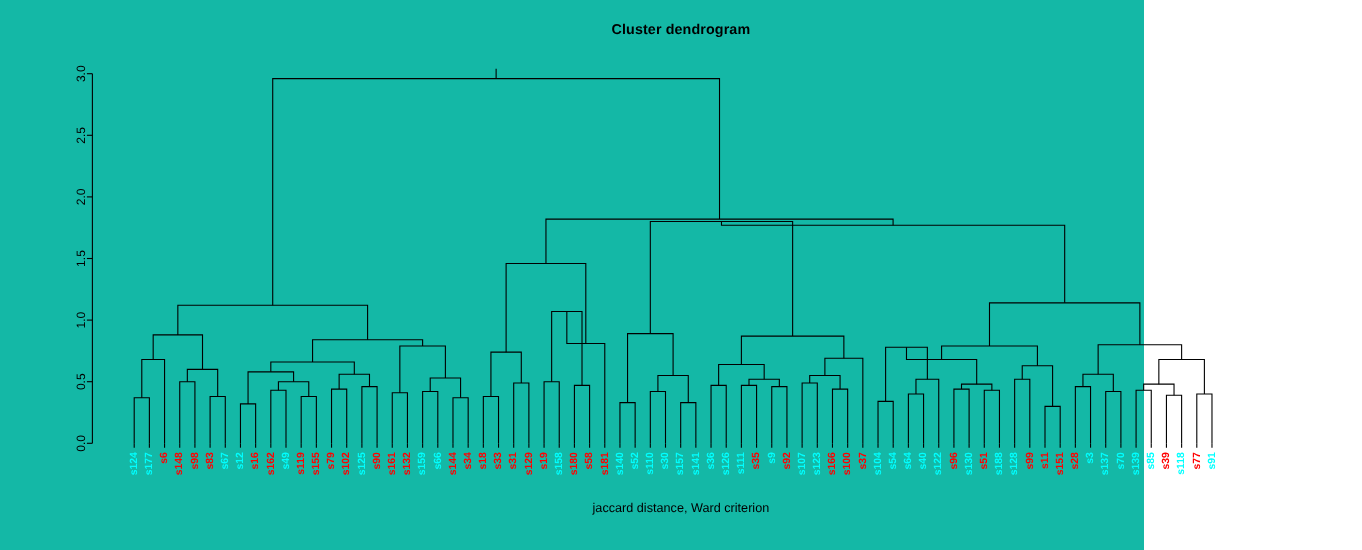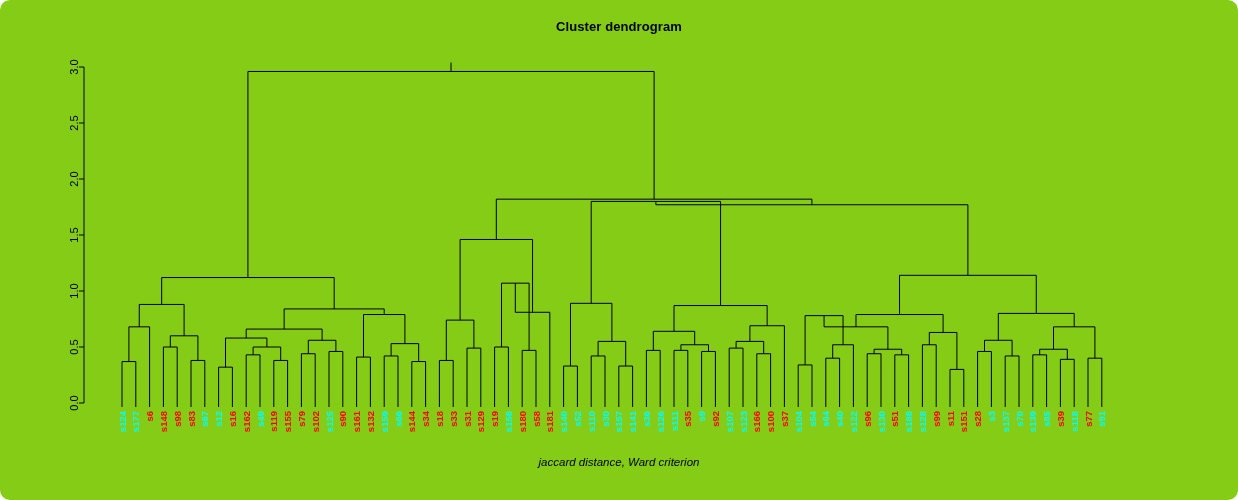--- a/index.html
+++ b/index.html
@@ -8,45 +8,43 @@
     background: #ffffff;
   }
   body {
     width: 1238px;
     height: 500px;
     font-family: "Liberation Sans", sans-serif;
     overflow: hidden;
   }
   #plot-root {
     position: relative;
-    width: 1238px;
+    width: 1040px;
     height: 500px;
-    background: #84cc16;
-    border-radius: 10px;
+    background: #14b8a6;
   }
   #plot-title {
     position: absolute;
     top: 19px;
     left: 0;
     width: 1238px;
     text-align: center;
     font-size: 13px;
     font-weight: bold;
     color: #000000;
     letter-spacing: 0.1px;
   }
   #x-caption {
     position: absolute;
     top: 456px;
     left: 0;
     width: 1238px;
     text-align: center;
     font-size: 11.5px;
     color: #000000;
-    font-style: italic;
   }
   #dendro-svg {
     position: absolute;
     top: 0;
     left: 0;
   }
   .axis-tick-label {
     font-size: 11px;
     fill: #000000;
     font-family: "Liberation Sans", sans-serif;

